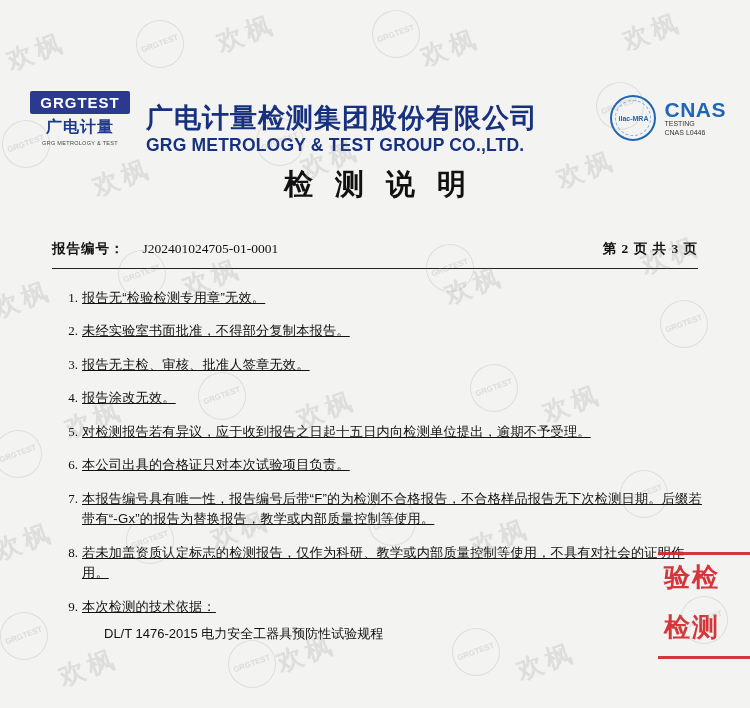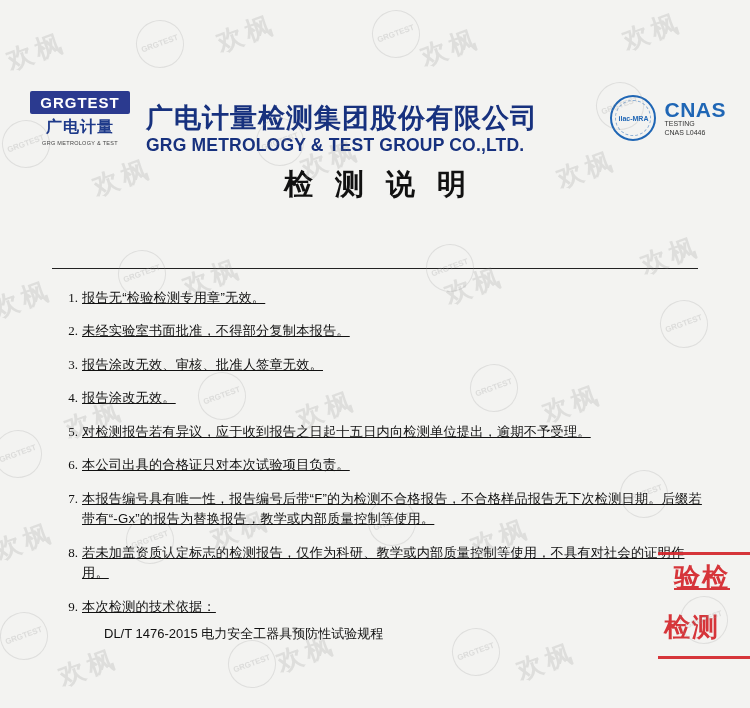--- a/index.html
+++ b/index.html
@@ -289,37 +289,42 @@
       <div class="cnas-wrap">
         <span class="cnas-main">CNAS</span>
         <span class="cnas-sub">TESTING</span>
         <span class="cnas-sub">CNAS L0446</span>
       </div>
     </div>
   </div>
 
   <div class="doc-title">检测说明</div>
 
+  <div class="rptline">
+    <span class="rpt-label">报告编号：</span>
+    <span class="rpt-value">J202401024705-01-0001</span>
+    <span class="rpt-page">第 2 页 共 3 页</span>
+  </div>
   <div class="hr"></div>
 
   <div class="body">
 
     <div class="item">
       <span class="item-num">1.</span>
       <span class="item-text">报告无“检验检测专用章”无效。</span>
     </div>
 
     <div class="item">
       <span class="item-num">2.</span>
       <span class="item-text">未经实验室书面批准，不得部分复制本报告。</span>
     </div>
 
     <div class="item">
       <span class="item-num">3.</span>
-      <span class="item-text">报告涂改无效、审核、批准人签章无效。</span>
+      <span class="item-text">报告无主检、审核、批准人签章无效。</span>
     </div>
 
     <div class="item">
       <span class="item-num">4.</span>
       <span class="item-text">报告涂改无效。</span>
     </div>
 
     <div class="item">
       <span class="item-num">5.</span>
       <span class="item-text">对检测报告若有异议，应于收到报告之日起十五日内向检测单位提出，逾期不予受理。</span>
@@ -344,21 +349,21 @@
       <span class="item-num">9.</span>
       <span class="item-text">本次检测的技术依据：</span>
     </div>
     <div class="sub-text">DL/T 1476-2015 电力安全工器具预防性试验规程</div>
 
 
   </div>
 
   <div class="stamp">
     <div class="stamp-bar" style="top:4px;"></div>
-    <div class="stamp-line" style="top:12px; left:16px;text-decoration:underline;">验检</div>
+    <div class="stamp-line" style="top:12px; left:6px;">验检</div>
     <div class="stamp-line" style="top:62px; left:6px;">检测</div>
     <div class="stamp-bar" style="top:108px;"></div>
   </div>
 
   <div class="wm-layer">
     <div class="wm-text" style="left:6px;  top:34px;">欢枫</div>
     <div class="wm-text" style="left:216px;top:16px;">欢枫</div>
     <div class="wm-text" style="left:420px;top:30px;">欢枫</div>
     <div class="wm-text" style="left:622px;top:14px;">欢枫</div>
 

